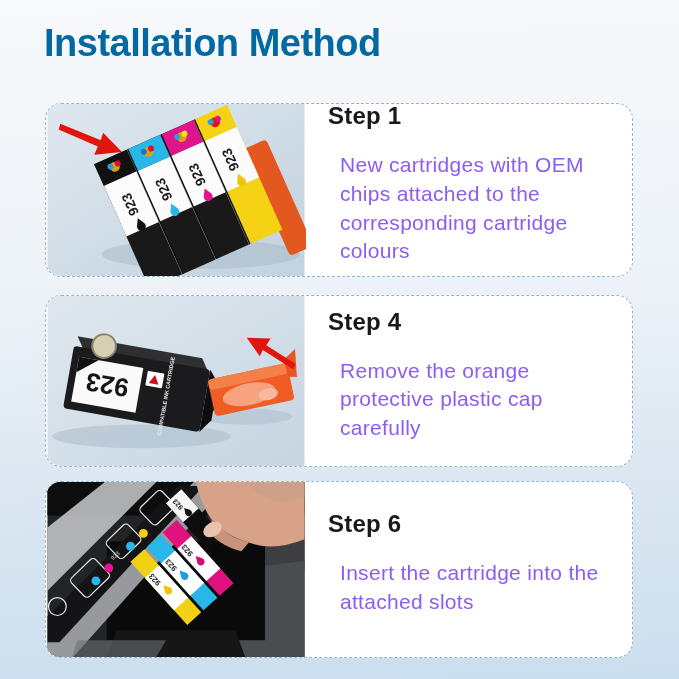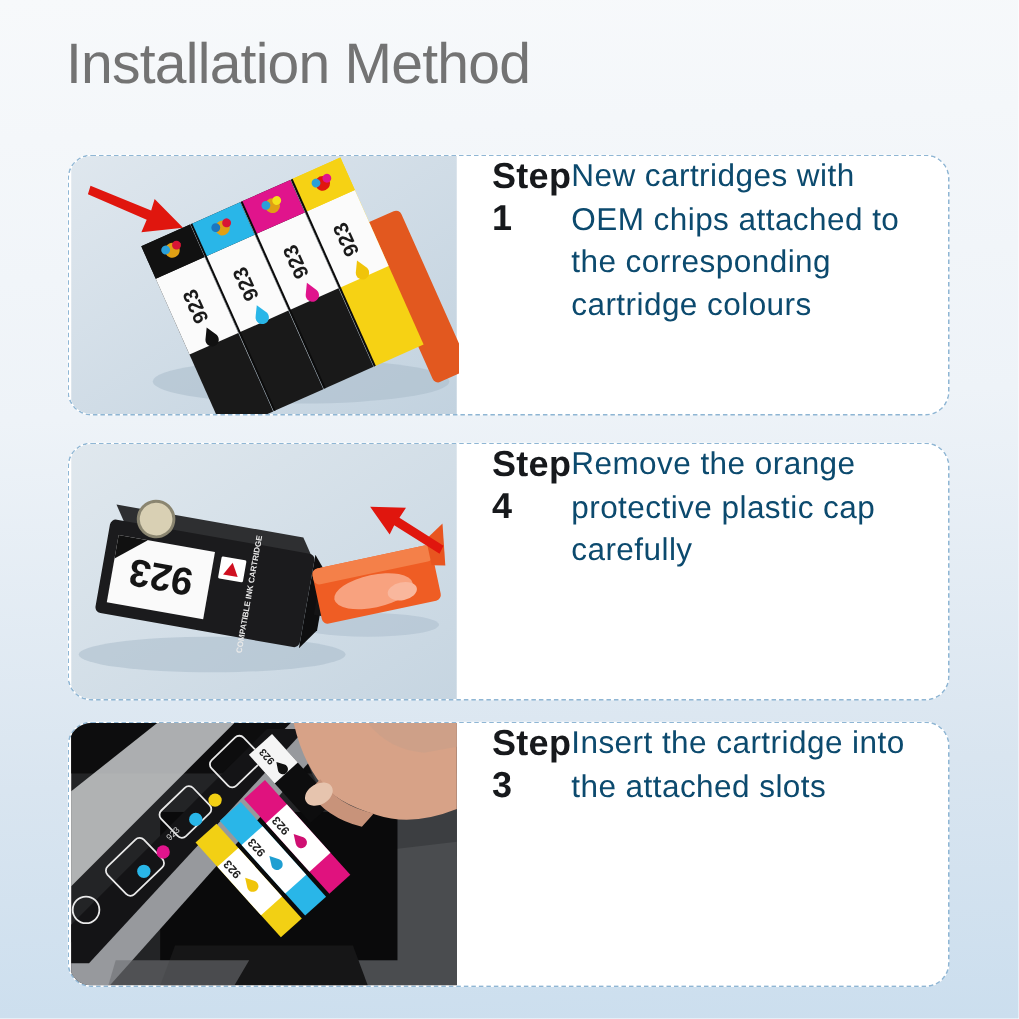--- a/index.html
+++ b/index.html
@@ -4,42 +4,42 @@
 <style>
   html,body{margin:0;padding:0;}
   body{
     width:679px;height:679px;overflow:hidden;
     font-family:"Liberation Sans", sans-serif;
     background:linear-gradient(178deg,#f7f9fb 0%,#eef3f8 40%,#d9e5f0 75%,#cbdeee 100%);
     position:relative;
   }
   .page-title{
     position:absolute;left:44px;top:22px;margin:0;
-    font-size:38px;font-weight:400;letter-spacing:-0.5px;color:#737373;
+    font-size:38px;font-weight:700;letter-spacing:-0.5px;color:#0369a1;
   }
   .step-card{
     position:absolute;left:45px;width:588px;
     background:#ffffff;border:1.5px dashed #8fb6d4;border-radius:16px;
     box-sizing:border-box;display:flex;overflow:hidden;
   }
   .card-1{top:103px;height:174px;}
   .card-2{top:295px;height:172px;}
   .card-3{top:481px;height:177px;}
   .photo{width:260px;height:100%;flex:0 0 260px;position:relative;}
   .photo svg{display:block;width:100%;height:100%;}
   .step-text{
-    flex:1;display:flex;flex-direction:row;justify-content:center;
+    flex:1;display:flex;flex-direction:column;justify-content:center;
     padding-left:22px;padding-right:8px;box-sizing:border-box;
   }
   .step-heading{
     margin:0 0 9px 0;font-size:24px;font-weight:800;color:#17191c;letter-spacing:0.2px;
   }
   .step-desc{
-    margin:0;max-width:286px;font-size:21px;line-height:1.36;letter-spacing:0.3px;
-    color:#0c4a6e;font-weight:400;
+    margin:12px;max-width:286px;font-size:21px;line-height:1.36;letter-spacing:0.3px;
+    color:#8b5cf6;font-weight:400;
   }
   .svgtext{font-family:"Liberation Sans", sans-serif;}
 </style>
 </head>
 <body>
 
 <div class="page">
 
   <h1 class="page-title">Installation Method</h1>
 
@@ -226,18 +226,18 @@
           <path d="M168 38 Q180 56 204 61 L196 70 Q172 64 160 46 Z" fill="#c8937a"></path>
           <ellipse cx="167" cy="48" rx="10" ry="7" transform="rotate(-30 167 48)" fill="#e6c4ae"></ellipse>
           <path d="M200 0 Q214 18 238 20 L260 16 L260 0 Z" fill="#caa089" opacity="0.7"></path>
         </g>
 
         <polygon points="70,150 190,150 200,177 60,177" fill="#161617"></polygon>
         <polygon points="30,160 120,160 110,177 25,177" fill="#6e7073" opacity="0.6"></polygon>
       </svg>
     </div>
     <div class="step-text">
-      <h2 class="step-heading">Step 3</h2>
+      <h2 class="step-heading">Step 6</h2>
       <p class="step-desc">Insert the cartridge into the attached slots</p>
     </div>
   </section>
 
 </div>
 
 </body></html>

